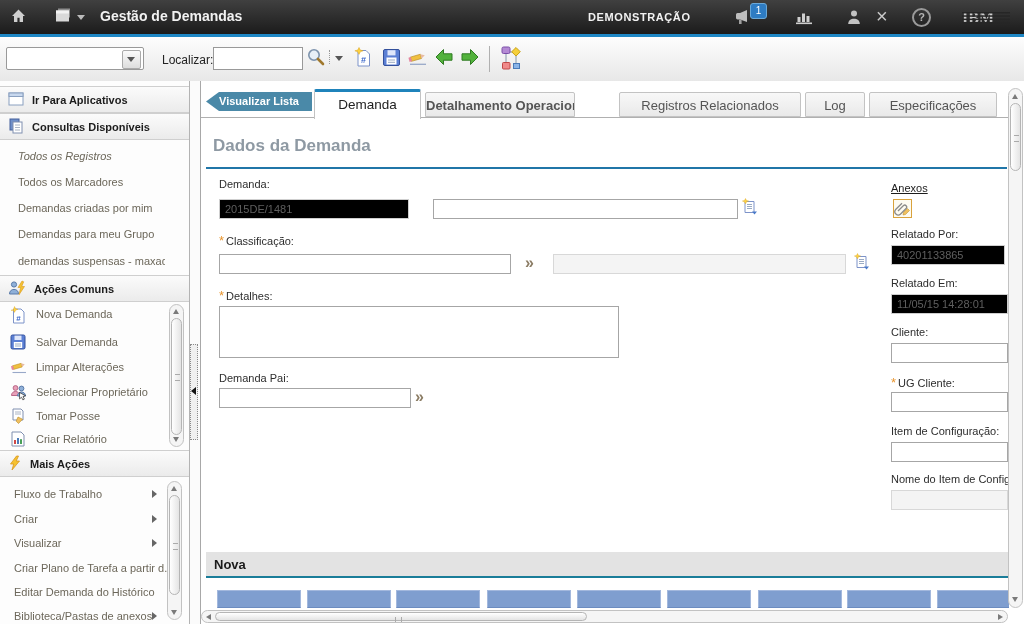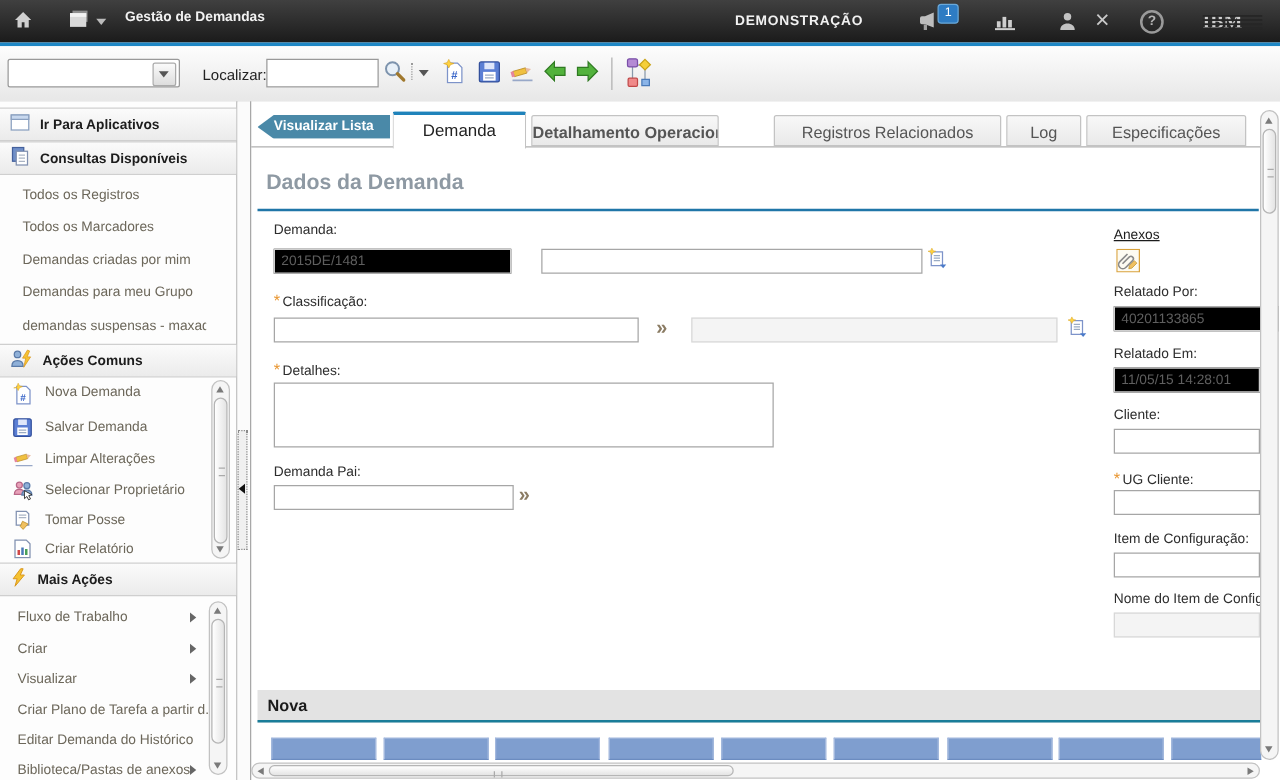--- a/index.html
+++ b/index.html
@@ -1,20 +1,20 @@
 <!DOCTYPE html>
 <html><head>
 <meta charset="utf-8">
 <style>
   html,body{margin:0;padding:0;background:#fff;font-family:"Liberation Sans",sans-serif;}
   #app{position:relative;width:1024px;height:624px;overflow:hidden;background:#fff;}
   .abs{position:absolute;}
   
   #topbar{position:absolute;left:0;top:0;width:1024px;height:34px;background:linear-gradient(#404040,#1b1b1b);border-bottom:3px solid #1e87c5;}
-  #topbar .ttl{position:absolute;left:100px;top:8px;font-size:11px;font-weight:bold;color:#f2f2f2;}
+  #topbar .ttl{position:absolute;left:100px;top:8px;font-size:14px;font-weight:bold;color:#f2f2f2;}
   #topbar .env{position:absolute;left:588px;top:11px;font-size:11px;font-weight:bold;letter-spacing:.6px;color:#f2f2f2;}
   .badge{position:absolute;min-width:11px;height:14px;padding:0 2px;border-radius:3px;background:#2e7cc3;border:1px solid #6aa8d8;color:#fff;font-size:10px;line-height:14px;text-align:center;}
   .tb-close{position:absolute;font-size:20px;line-height:20px;color:#c9c9c9;cursor:pointer;}
   .tb-help{position:absolute;width:15px;height:15px;border:2px solid #9a9a9a;border-radius:50%;color:#b5b5b5;font-size:11px;font-weight:bold;text-align:center;line-height:15px;cursor:pointer;}
   
   #toolbar{position:absolute;left:0;top:37px;width:1024px;height:44px;background:linear-gradient(#fdfdfd,#e7e7e7);border-bottom:1px solid #b5b5b5;}
   .combo{position:absolute;left:6px;top:10px;width:138px;height:23px;background:#fff;border:1px solid #999;border-radius:2px;box-sizing:border-box;cursor:pointer;}
   .combo .cbtn{position:absolute;right:2px;top:2px;width:17px;height:17px;background:linear-gradient(#fafafa,#ddd);border:1px solid #aaa;border-radius:2px;}
   .caret-down{position:absolute;width:0;height:0;border-left:4px solid transparent;border-right:4px solid transparent;border-top:5px solid #555;}
   .tb-lbl{position:absolute;font-size:12px;color:#222;}
@@ -201,21 +201,21 @@
     <div class="sb-head" style="top:32px;">
       <span><svg width="16" height="16" viewBox="0 0 16 16">
             <rect x="2" y="1" width="9" height="11" fill="#6f8fc9" stroke="#44609c"></rect>
             <rect x="5" y="4" width="9" height="11" fill="#fff" stroke="#8090b0"></rect>
             <line x1="7" y1="7" x2="12" y2="7" stroke="#aab4c4"></line>
             <line x1="7" y1="9.5" x2="12" y2="9.5" stroke="#aab4c4"></line>
             <line x1="7" y1="12" x2="12" y2="12" stroke="#aab4c4"></line>
           </svg></span>
       <span>Consultas Disponíveis</span>
     </div>
-    <div class="sb-item" style="top:62px;">Todos os Registros</div>
+    <div class="sb-item" style="top:62px;font-style:italic;">Todos os Registros</div>
     <div class="sb-item" style="top:88px;">Todos os Marcadores</div>
     <div class="sb-item" style="top:114px;">Demandas criadas por mim</div>
     <div class="sb-item" style="top:140px;">Demandas para meu Grupo</div>
     <div class="sb-item" style="top:167px;">demandas suspensas - maxadmin</div>
 
     <div class="sb-head" style="top:194px;">
       <span><svg width="18" height="16" viewBox="0 0 18 16">
             <circle cx="6" cy="4.5" r="2.6" fill="#8fb0d8" stroke="#5a7aa8"></circle>
             <path d="M1.5 14c0-3 2-4.6 4.5-4.6S10.5 11 10.5 14z" fill="#8fb0d8" stroke="#5a7aa8"></path>
             <path d="M14 1l-4 6.5h2.6L11 14.8l5.5-8.3h-2.8l2-4.7z" fill="#f5c231" stroke="#d9971e" stroke-width="0.6"></path>
@@ -370,21 +370,21 @@
     <span class="anexos" style="left:690px;top:101px;">Anexos</span>
     <span class="abs" style="left:692px;top:118px;cursor:pointer;">
       <svg width="19" height="19" viewBox="0 0 19 19">
           <rect x="0.5" y="0.5" width="18" height="18" fill="#fdfbf2" stroke="#d9a23c"></rect>
           <path d="M5 12 10.5 6.5a2 2 0 0 1 2.8 2.8L7.6 15a3.3 3.3 0 0 1-4.7-4.7L9 4.2" fill="none" stroke="#8a8a8a" stroke-width="1.3"></path>
           <path d="M10.5 13.5l4-4 2 2-4 4-2.5.5z" fill="#f0c060" stroke="#b98a20" stroke-width="0.5"></path>
         </svg>
     </span>
 
     <span class="lbl" style="left:690px;top:147px;">Relatado Por:</span>
-    <input class="inp ro" style="left: 690px; top: 164px; width: 132px;" readonly="" value="40201133865">
+    <input class="inp ro" style="left: 690px; top: 164px; width: 114px;" readonly="" value="40201133865">
 
     <span class="lbl" style="left:690px;top:196px;">Relatado Em:</span>
     <input class="inp ro" style="left: 690px; top: 213px; width: 117px;" readonly="" value="11/05/15 14:28:01">
 
     <span class="lbl" style="left:690px;top:245px;">Cliente:</span>
     <input class="inp" style="left: 690px; top: 262px; width: 117px;" value="">
 
     <span class="lbl" style="left:690px;top:294px;"><span class="star">*</span><span>UG Cliente:</span></span>
     <input class="inp" style="left: 690px; top: 311px; width: 117px;" value="">
 

